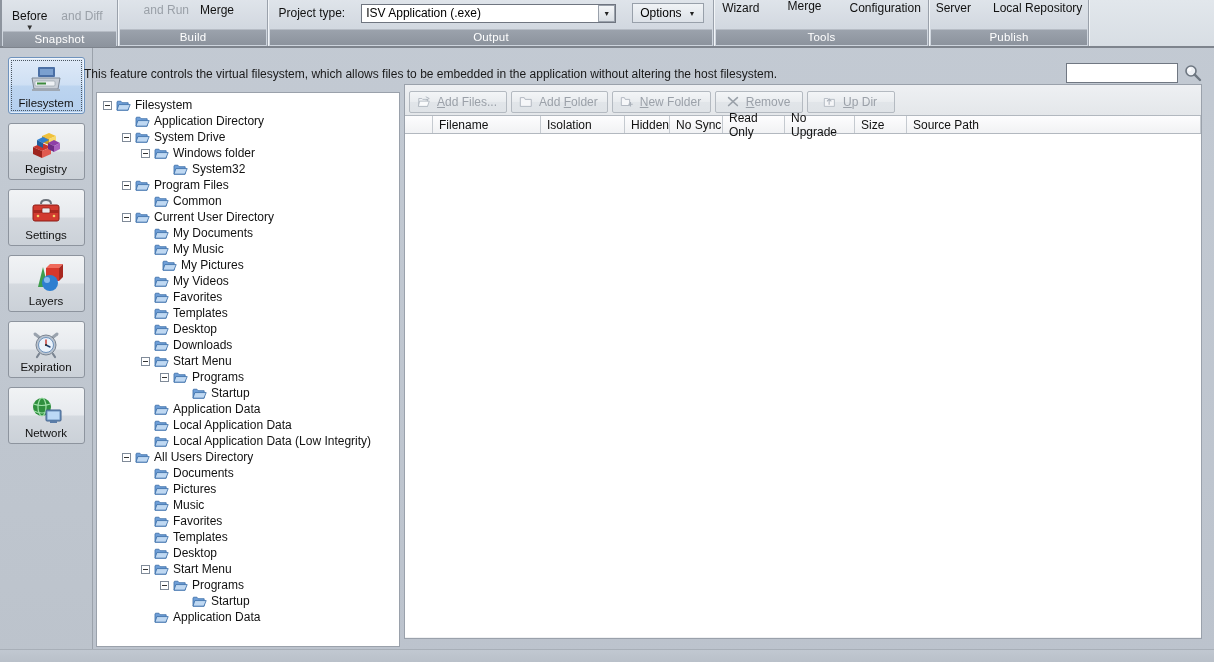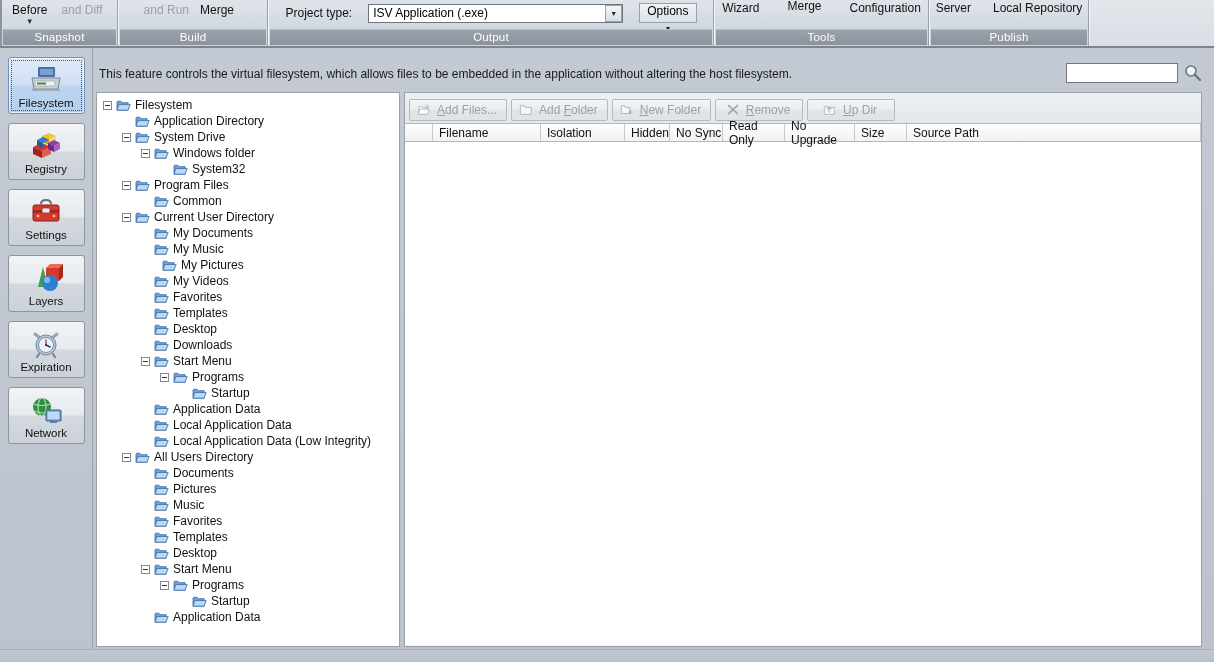--- a/index.html
+++ b/index.html
@@ -115,21 +115,20 @@
   }
   .optbtn {
     height: 20px;
     padding: 0 7px;
     background: linear-gradient(to bottom, #f0f3f6, #dde2e8);
     border: 1px solid #98a0aa;
     display: flex; align-items: center; gap: 7px;
     font-size: 12px;
     box-sizing: border-box;
     cursor: default;
-    flex-direction: column;
   }
   .optbtn .caret { font-size: 7px; color: #222; }
 
   .rgroup.filler {
     flex: 1;
     border-right: none;
     background: linear-gradient(to bottom, #e2e7ec 0%, #d8dee4 100%);
   }
   .rgroup.filler .rgroup-title { background: none; border: none; }
 
@@ -171,21 +170,21 @@
   }
   .navbtn .navlabel {
     font-size: 11.5px;
     color: #111;
     line-height: 13px;
   }
   .navicon { height: 32px; width: 36px; display:block; margin-bottom: 1px; }
 
   
   .infobar {
-    position: absolute; left: 97px; top: 62px;
+    position: absolute; left: 82px; top: 62px;
     width: 940px; height: 24px;
     font-size: 12px;
     color: #1a1a1a;
     display: flex; align-items: center;
     padding-left: 2px;
   }
   .searchwrap {
     position: absolute; right: 12px; top: 63px;
     display: flex; align-items: center; gap: 6px;
   }
@@ -241,21 +240,21 @@
     position: absolute;
     width: 5px; height: 1px;
     background: #333;
   }
   .toggle.spacer { border: none; background: none; }
   .toggle.spacer::before { display: none; }
   .tfolder { margin-right: 4px; flex: 0 0 auto; display: block; }
 
   
   .rightpanel {
-    position: absolute; left: 404px; top: 92px;
+    position: absolute; left: 404px; top: 84px;
     width: 798px; height: 555px;
     background: #f0f1f3;
     border: 1px solid #9aa1ab;
     box-sizing: border-box;
   }
   .ptoolbar {
     height: 30px;
     display: flex;
     align-items: center;
     gap: 4px;
@@ -314,21 +313,21 @@
 </style>
 </head>
 <body>
 
 <div id="app">
 
   <div class="ribbon">
     <div class="ribbon-groups">
 
       <div class="rgroup" style="width:118px">
-        <div class="rgroup-body" style="padding-top:2px;gap:6px;">
+        <div class="rgroup-body" style="padding-top:8px;gap:6px;">
           <div class="rbtn">
             <span>Before</span>
             <span class="caret">▼</span>
           </div>
           <div class="rbtn disabled">
             <span>and Diff</span>
           </div>
         </div>
         <div class="rgroup-title">Snapshot</div>
       </div>

